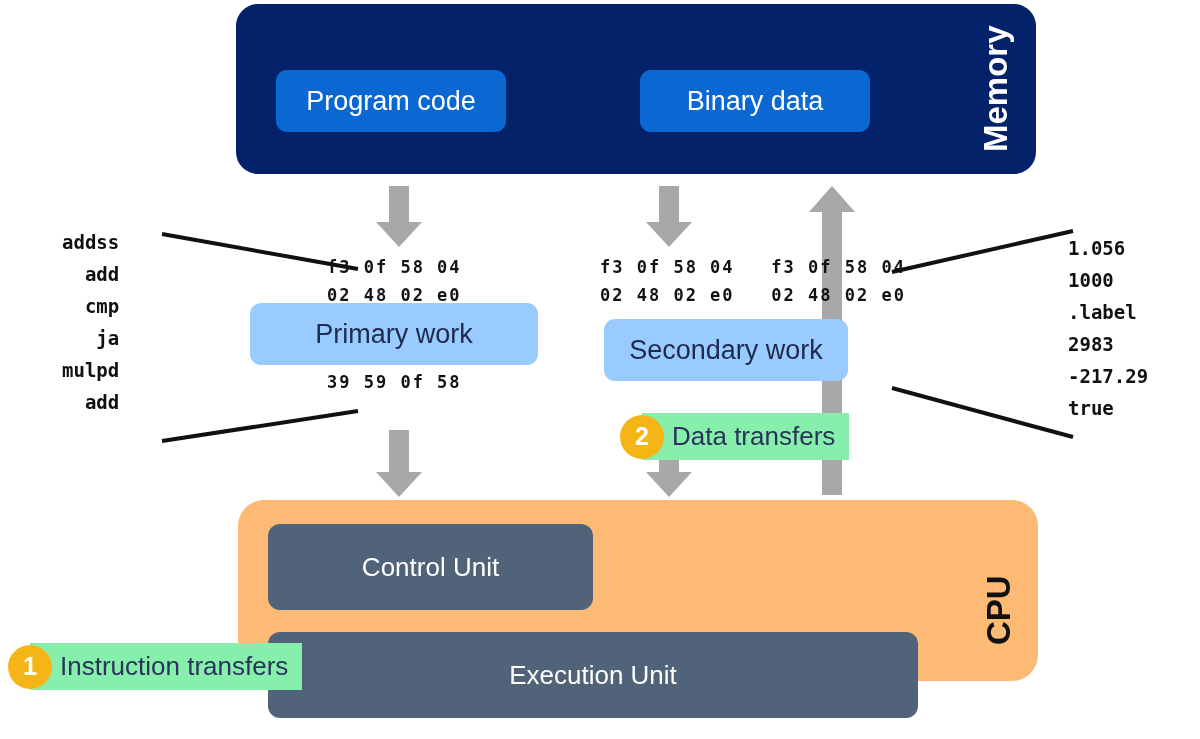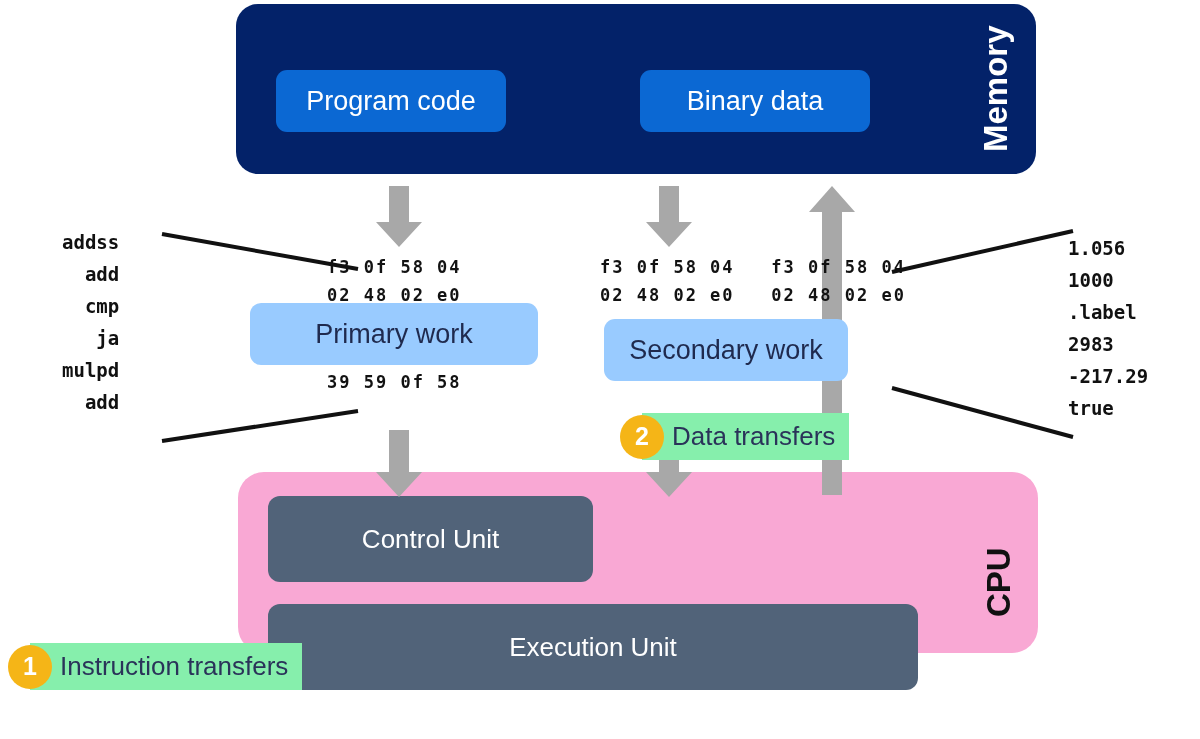--- a/index.html
+++ b/index.html
@@ -54,24 +54,24 @@
     color: #ffffff;
     font-size: 27px;
   }
   .mem-chip.code { left: 40px; width: 230px; }
   .mem-chip.data { left: 404px; width: 230px; }
 
   
   .cpu-box {
     position: absolute;
     left: 238px;
-    top: 472px;
+    top: 500px;
     width: 800px;
     height: 181px;
-    background: #f9a8d4;
+    background: #fdba74;
     border-radius: 26px;
   }
   .cpu-label {
     position: absolute;
     right: 14px;
     top: 0px;
     height: 220px;
     width: 50px;
     display: flex;
     align-items: center;

